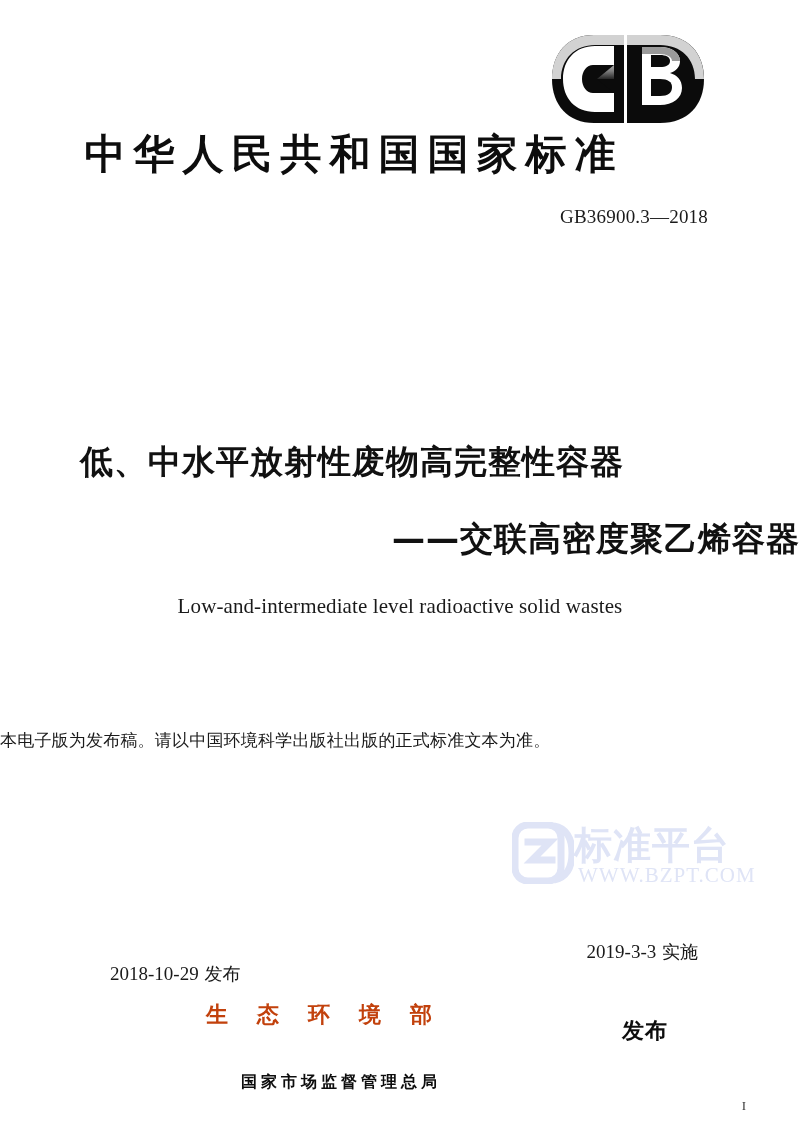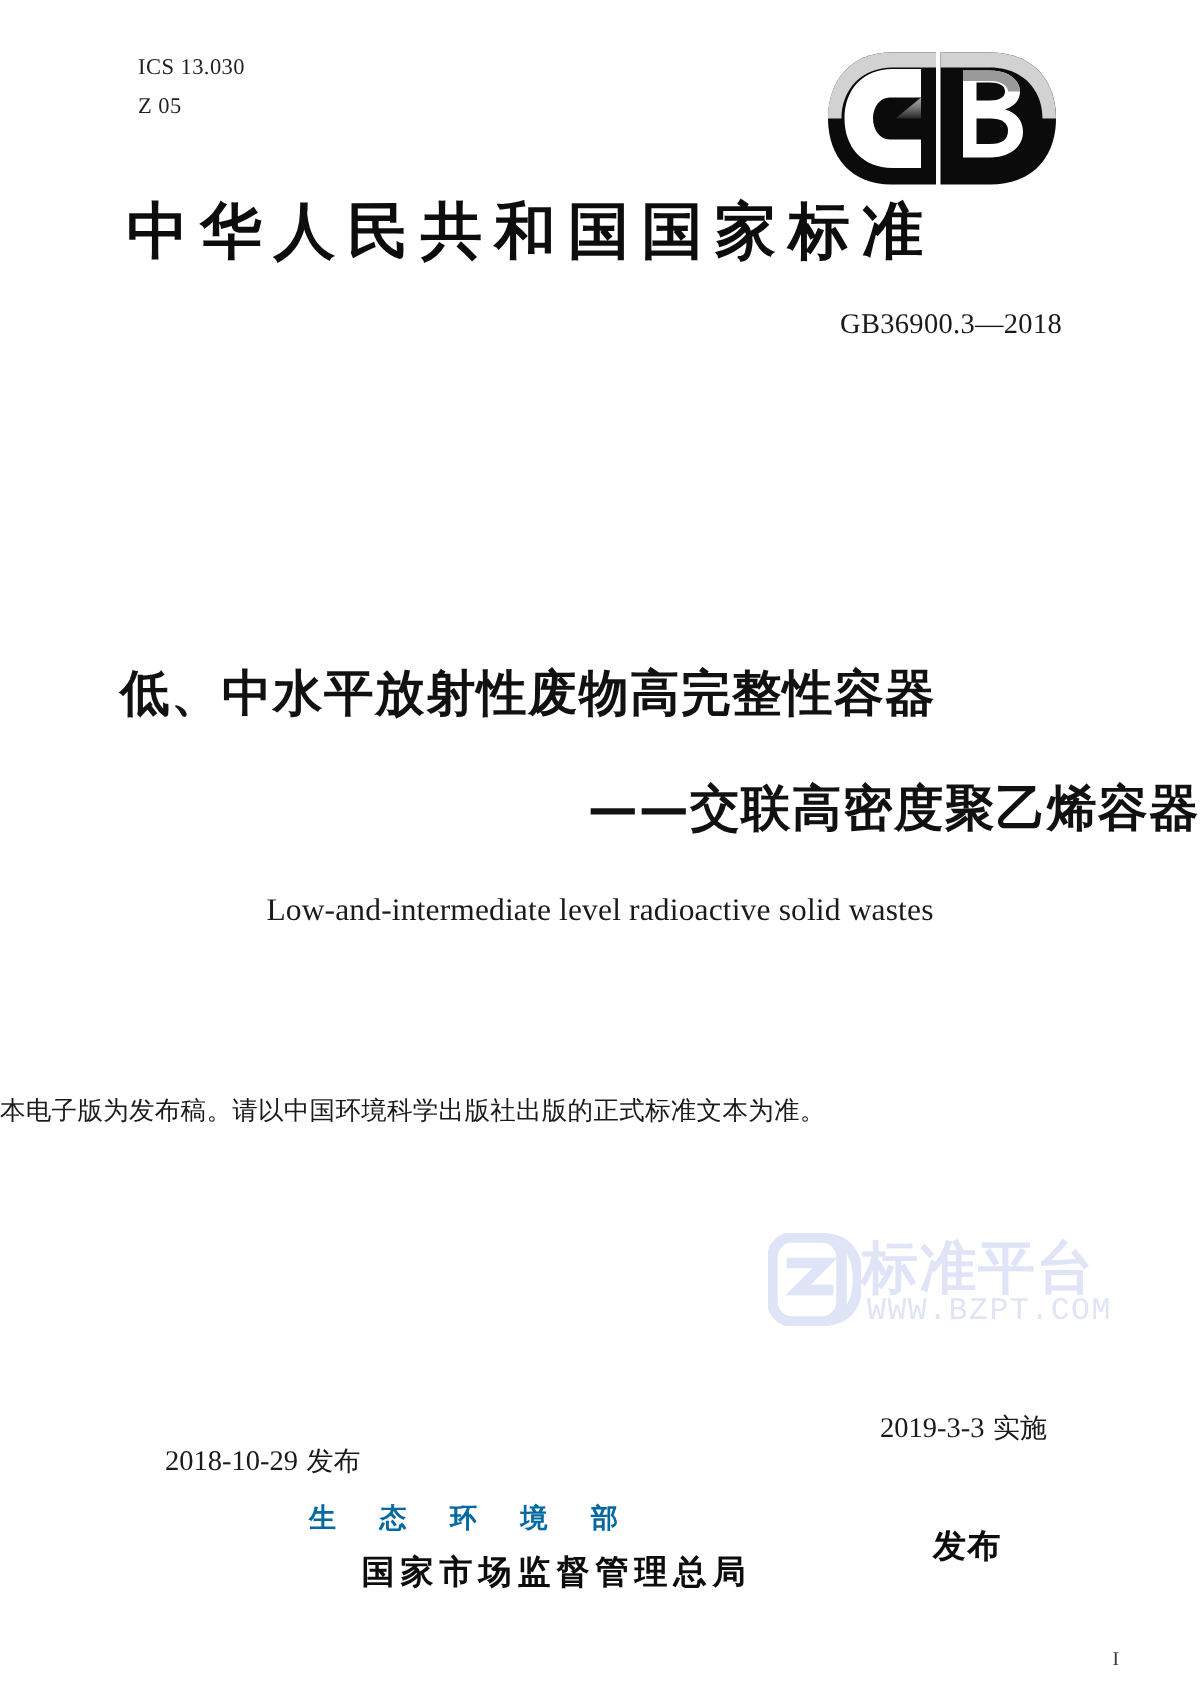--- a/index.html
+++ b/index.html
@@ -152,21 +152,21 @@
     font-family: "DejaVu Sans", "Liberation Sans", sans-serif;
     font-size: 38px;
     font-weight: 700;
     letter-spacing: 1px;
     white-space: nowrap;
   }
   .wm-url {
     position: absolute;
     left: 66px;
     top: 43px;
-    font-family: Liberation Mono, monospace;
+    font-family: Liberation Serif, serif;
     font-size: 21px;
     letter-spacing: 1px;
     white-space: nowrap;
   }
 
   
   .date-issue {
     position: absolute;
     left: 110px;
     top: 940px;
@@ -189,32 +189,32 @@
     font-family: "Liberation Serif", "DejaVu Serif", serif;
     font-size: 19px;
   }
 
   
   .issuer-1 {
     position: absolute;
     left: 206px;
     top: 1000px;
     font-family: Liberation Sans, sans-serif;
-    font-size: 18px;
+    font-size: 22px;
     font-weight: 700;
     letter-spacing: 29px;
-    color: #0369a1;
+    color: #c2410c;
     white-space: nowrap;
   }
   .issuer-2 {
     position: absolute;
     left: 241px;
-    top: 1033px;
-    font-family: "DejaVu Sans", "Liberation Sans", sans-serif;
-    font-size: 22px;
+    top: 1072px;
+    font-family: "DejaVu Sans", "Liberation Sans", sans-serif;
+    font-size: 16px;
     font-weight: 700;
     letter-spacing: 4px;
     color: #0d0d0d;
     white-space: nowrap;
   }
   .issuer-verb {
     position: absolute;
     left: 622px;
     top: 1016px;
     font-family: "DejaVu Sans", "Liberation Sans", sans-serif;
@@ -233,24 +233,20 @@
     font-family: "Liberation Serif", "DejaVu Serif", serif;
     font-size: 13px;
     color: #3a3a3a;
   }
 </style>
 </head>
 <body>
 
 <div class="page">
 
-  <div class="ics-block">
-    <div class="ics-line">ICS 13.030</div>
-    <div class="ics-line">Z 05</div>
-  </div>
 
   <div class="gb-logo">
     <svg viewBox="0 0 160 92" xmlns="http://www.w3.org/2000/svg" aria-hidden="true">
       <defs>
         <linearGradient id="bev" x1="0" y1="0" x2="0" y2="1">
           <stop offset="0%" stop-color="#c9c9c9"></stop>
           <stop offset="45%" stop-color="#8f8f8f"></stop>
           <stop offset="100%" stop-color="#2a2a2a"></stop>
         </linearGradient>
       </defs>

